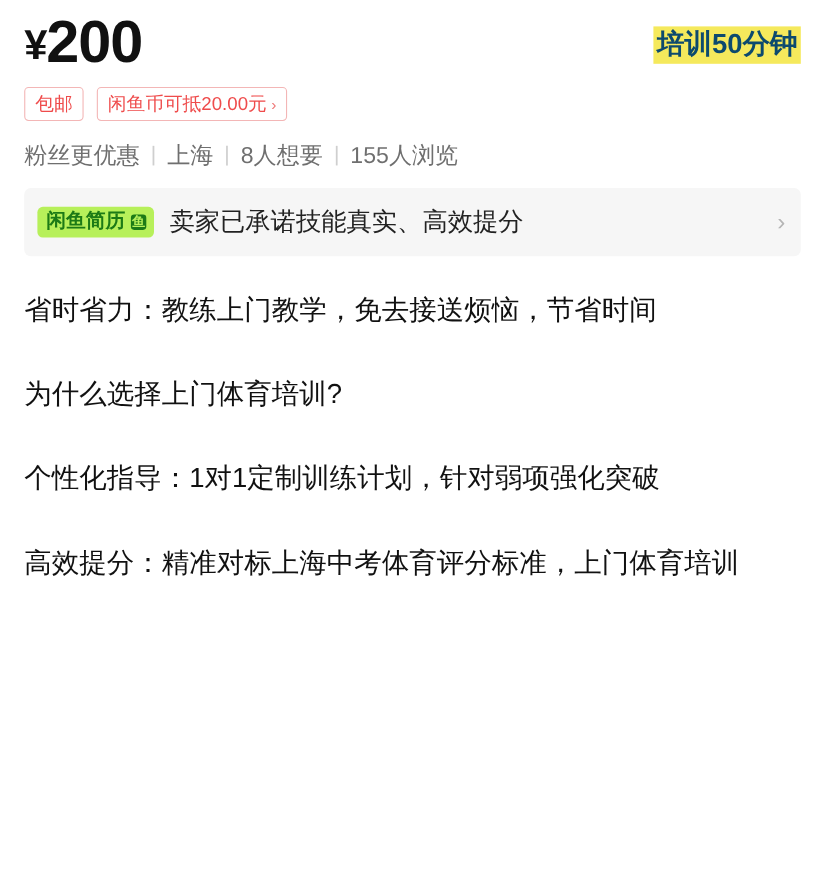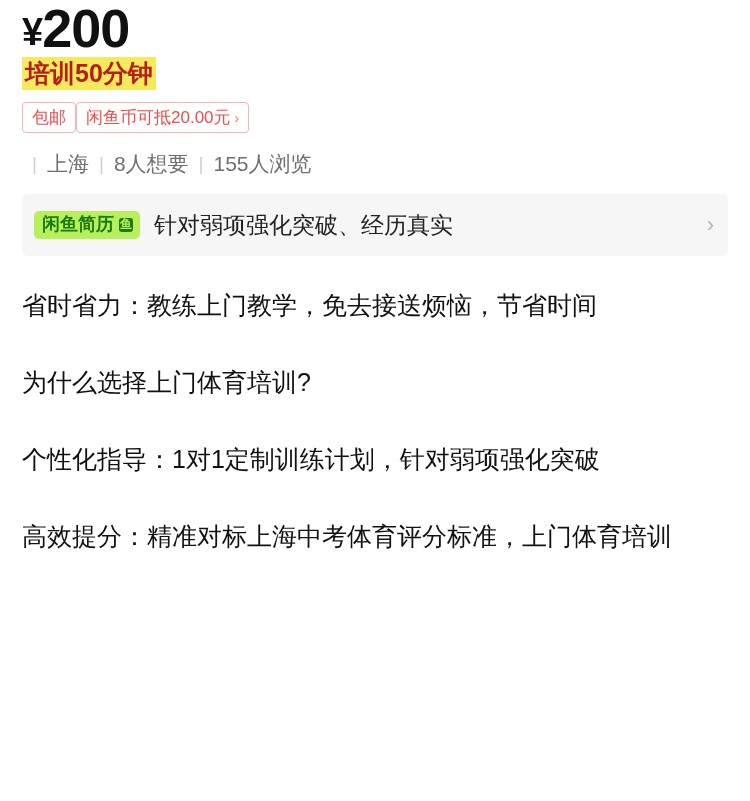--- a/index.html
+++ b/index.html
@@ -20,50 +20,51 @@
     height: 801px;
     box-sizing: border-box;
     padding: 0 22px;
   }
 
   
   .price-row {
     display: flex;
     align-items: flex-start;
     justify-content: space-between;
-    padding-top: 0;
-    flex-direction: column;
+    padding-top: 10px;
   }
   .price {
     font-size: 54px;
     font-weight: bold;
     line-height: 1.05;
     letter-spacing: -1px;
     color: #111;
     white-space: nowrap;
   }
   .price .yen {
     font-size: 38px;
     font-weight: bold;
     vertical-align: 2px;
   }
   .training-badge {
+    margin-top: 14px;
     font-size: 25px;
     font-weight: bold;
-    color: #b91c1c;
+    color: #0c4a6e;
     background: #f5e95c;
     padding: 2px 3px 3px 3px;
     line-height: 1.15;
     white-space: nowrap;
   }
 
   
   .tag-row {
     display: flex;
     align-items: center;
+    gap: 12px;
     margin-top: 12px;
   }
   .tag {
     border: 1px solid #f3b6b6;
     color: #ef4b4b;
     font-size: 17px;
     line-height: 1;
     padding: 6px 9px;
     border-radius: 4px;
     white-space: nowrap;
@@ -161,34 +162,35 @@
     <div class="price"><span class="yen">¥</span><span>200</span></div>
     <div class="training-badge">培训50分钟</div>
   </div>
 
   <div class="tag-row">
     <div class="tag"><span>包邮</span></div>
     <div class="tag"><span>闲鱼币可抵20.00元</span><span class="chev">›</span></div>
   </div>
 
   <div class="meta">
+    <span>粉丝更优惠</span>
     <span class="sep">|</span>
     <span>上海</span>
     <span class="sep">|</span>
     <span>8人想要</span>
     <span class="sep">|</span>
     <span>155人浏览</span>
   </div>
 
   <div class="promise">
     <span class="resume-badge">
       <span>闲鱼简历</span>
       <span class="mini">鱼</span>
     </span>
-    <span class="promise-text">针对弱项强化突破、经历真实</span>
+    <span class="promise-text">卖家已承诺技能真实、高效提分</span>
     <span class="promise-chev">›</span>
   </div>
 
   <div class="desc">
     <p class="para">省时省力：教练上门教学，免去接送烦恼，节省时间</p>
     <p class="para">为什么选择上门体育培训?</p>
     <p class="para">个性化指导：1对1定制训练计划，针对弱项强化突破</p>
     <p class="para">高效提分：精准对标上海中考体育评分标准，上门体育培训</p>
   </div>
 

